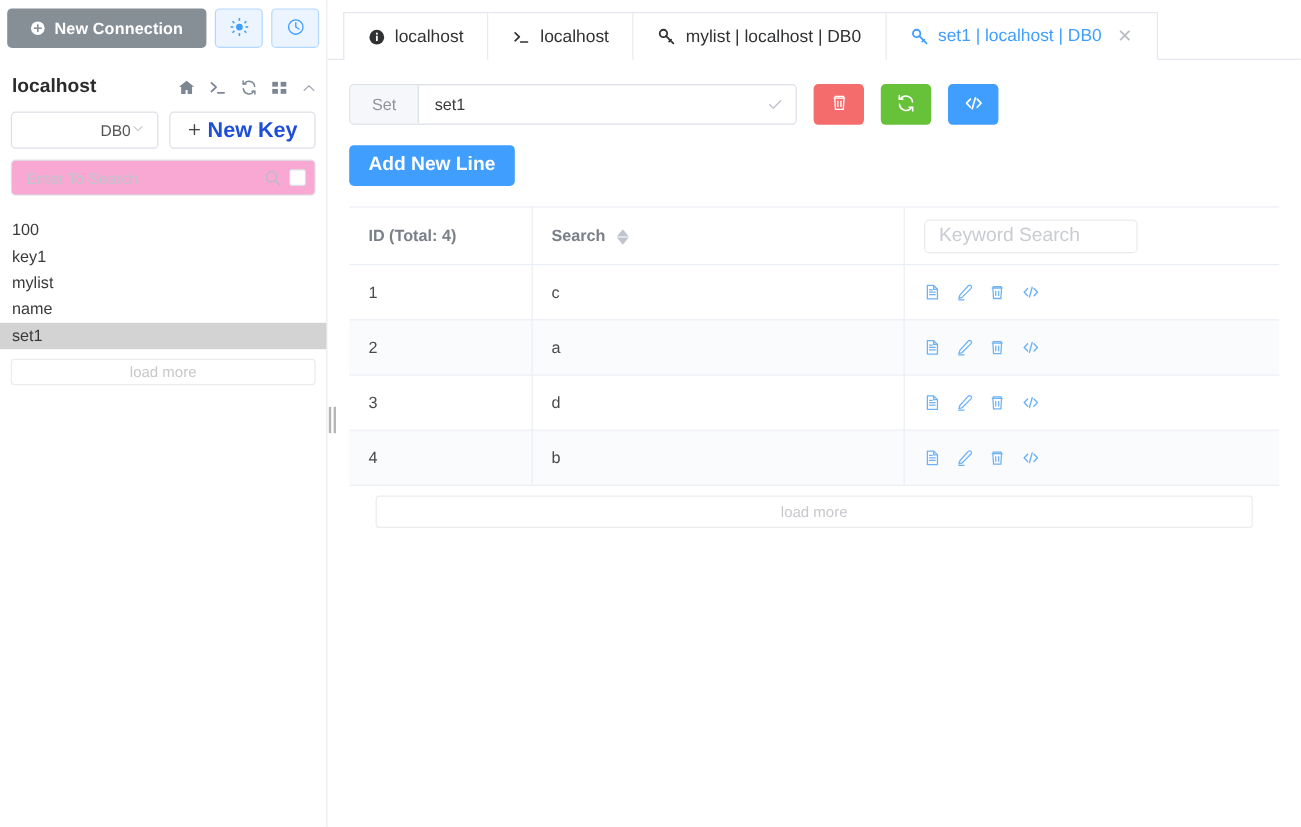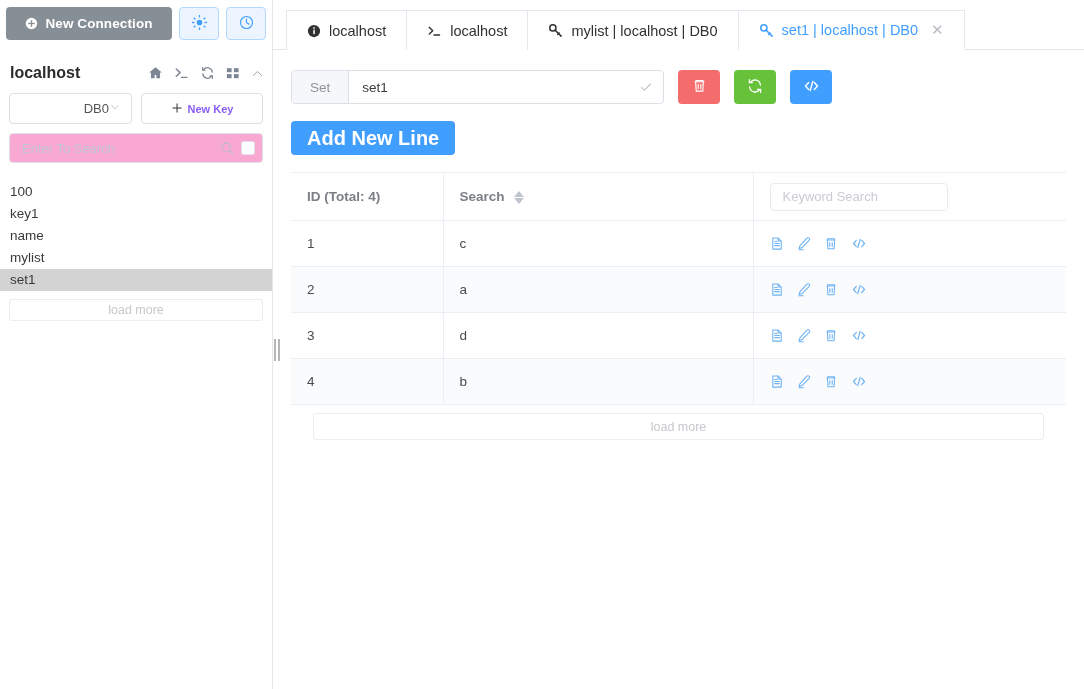--- a/index.html
+++ b/index.html
@@ -59,23 +59,23 @@
   .sel-db {
     flex: 0 0 123px; height: 31px;
     border: 1px solid #dcdfe6; border-radius: 4px;
     display: flex; align-items: center; justify-content: flex-end;
     padding: 0 10px; color: #555; background: #fff; cursor: pointer;
     font-size: 13px;
   }
   .btn-newkey {
     flex: 1 1 auto; height: 31px;
     border: 1px solid #dcdfe6; border-radius: 4px;
-    background: #fff; color: #8b5cf6; cursor: pointer;
+    background: #fff; color: #1d4ed8; cursor: pointer;
     display: flex; align-items: center; justify-content: center; gap: 5px;
-    font-size: 11px; font-weight: bold;
+    font-size: 18px; font-weight: bold;
   }
   .sb-search {
     margin: 9px 9px 0 9px;
     height: 30px;
     border: 1px solid #dcdfe6; border-radius: 4px;
     display: flex; align-items: center;
     padding: 0 7px 0 10px; gap: 6px;
     background: #f9a8d4;
   }
   .sb-search input {
@@ -169,21 +169,21 @@
     cursor: pointer; color: #fff;
   }
   .cbtn.red { background: #f56c6c; }
   .cbtn.green { background: #67c23a; }
   .cbtn.blue { background: #409eff; }
 
   .btn-addline {
     margin: 17px 0 0 18px;
     height: 34px; padding: 0 16px;
     background: #409eff; color: #fff; border: none; border-radius: 4px;
-    font-size: 20px; font-weight: bold; cursor: pointer;
+    font-size: 16px; font-weight: bold; cursor: pointer;
     display: inline-flex; align-items: center;
   }
 
   .tablewrap { margin: 17px 18px 0 18px; }
   table.grid { width: 100%; border-collapse: collapse; table-layout: fixed; }
   table.grid th, table.grid td {
     border-top: 1px solid #ebeef5;
     border-bottom: 1px solid #ebeef5;
     text-align: left;
     font-weight: normal;
@@ -208,21 +208,21 @@
     width: 0; height: 0; border-left: 5px solid transparent; border-right: 5px solid transparent;
   }
   .sorter .up { border-bottom: 6px solid #c0c4cc; }
   .sorter .dn { border-top: 6px solid #c0c4cc; }
   .kw-search {
     width: 178px; height: 28px;
     border: 1px solid #e9ebef; border-radius: 4px;
     display: flex; align-items: center; padding: 0 10px;
   }
   .kw-search input {
-    border: none; outline: none; width: 100%; font-size: 13px; color: #4c1d95;
+    border: none; outline: none; width: 100%; font-size: 16px; color: #4c1d95;
     background: transparent; font-family: "Liberation Sans", sans-serif;
   }
   .kw-search input::placeholder { color: #c9ccd2; }
   .rowacts { display: flex; align-items: center; gap: 13px; color: #6cb2f5; }
   .rowacts .ic { cursor: pointer; display: flex; align-items: center; }
   .btn-loadmore-main {
     margin: 8px 22px 0 22px;
     height: 27px;
     border: 1px solid #ececec; border-radius: 3px; background: #fff;
     color: #c6c8cc; font-size: 12.5px;
@@ -340,22 +340,22 @@
             <circle cx="6.8" cy="6.8" r="4.6"></circle>
             <path d="M10.3 10.3 14 14" stroke-linecap="round"></path>
           </svg>
       </span>
       <span class="cb"></span>
     </div>
 
     <div class="keylist">
       <div class="key-item">100</div>
       <div class="key-item">key1</div>
+      <div class="key-item">mylist</div>
       <div class="key-item">name</div>
-      <div class="key-item">mylist</div>
       <div class="key-item active">set1</div>
     </div>
 
     <div class="btn-loadmore-sb">load more</div>
 
     <div class="splitter">
       <i></i>
       <i></i>
     </div>
   </div>

